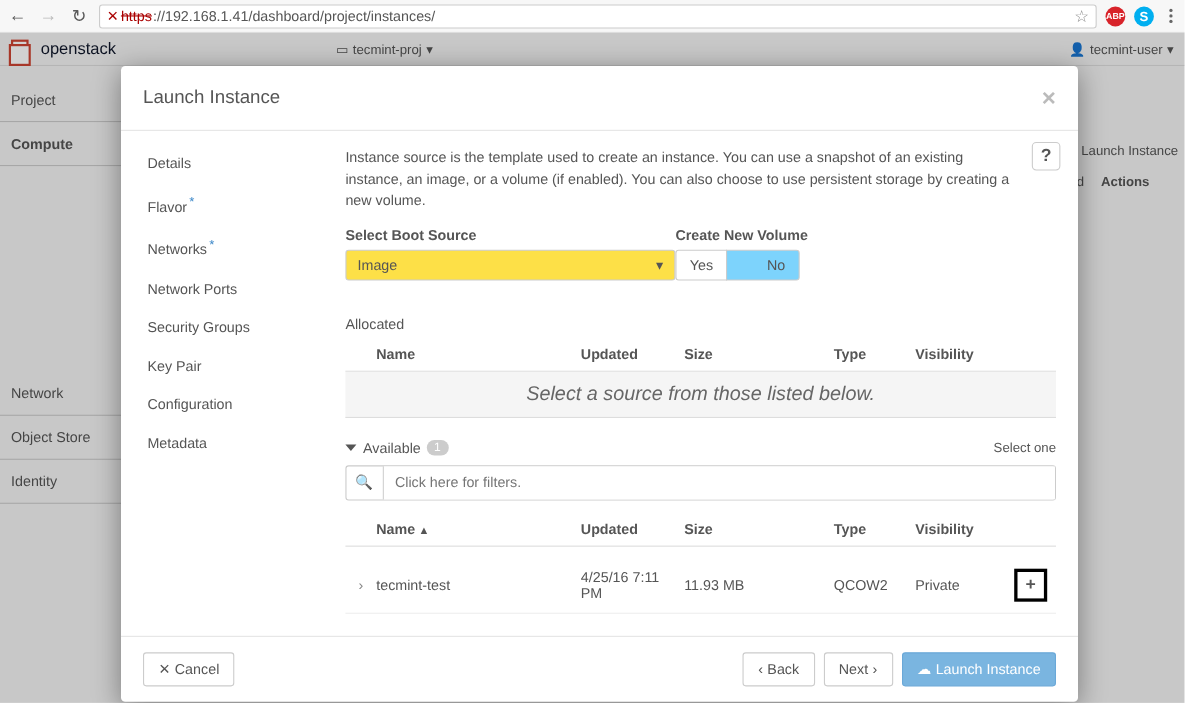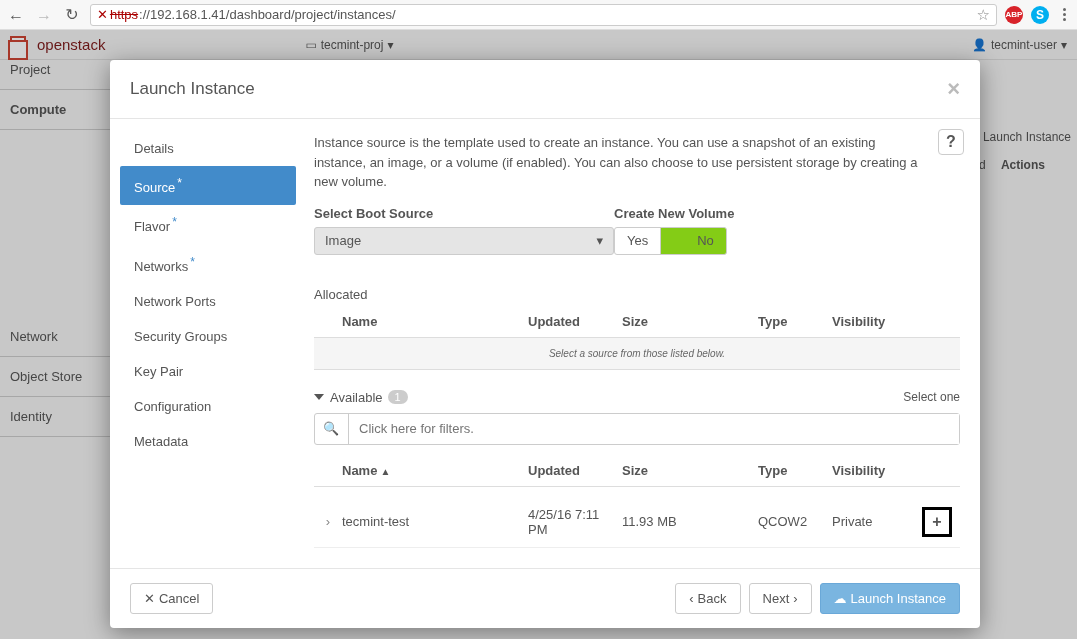--- a/index.html
+++ b/index.html
@@ -14,26 +14,26 @@
   .url-warn { color: #a00; margin-right: 2px; }
   .url-star { color: #888; margin-left: auto; font-size: 15px; }
   .abp-icon { width: 18px; height: 18px; border-radius: 50%; background: #d8232a; color: #fff; font-size: 8px; font-weight: bold; display: flex; align-items: center; justify-content: center; }
   .skype-icon { width: 18px; height: 18px; border-radius: 50%; background: #00aff0; color: #fff; font-size: 12px; font-weight: bold; display: flex; align-items: center; justify-content: center; }
   .menu-dots { width: 14px; display: flex; flex-direction: column; gap: 2px; align-items: center; }
   .menu-dots div { width: 3px; height: 3px; background: #666; border-radius: 50%; }
 
   
   .page-bg { position: absolute; top: 30px; left: 0; right: 0; bottom: 0; background: #f5f5f5; }
   .page-header { height: 30px; background: #f5f5f5; display: flex; align-items: center; padding: 0 10px; border-bottom: 1px solid #ddd; }
-  .os-logo { display: flex; align-items: center; gap: 5px; font-size: 15px; color: #7f1d1d; }
+  .os-logo { display: flex; align-items: center; gap: 5px; font-size: 15px; color: #0f172a; }
   .os-logo-box { width: 16px; height: 16px; border: 2px solid #c43; background: #fff; display: inline-block; position: relative; }
   .os-logo-box::after { content: ''; position: absolute; left: -4px; top: 2px; width: 16px; height: 16px; border: 2px solid #c43; background: #fff; }
   .proj-sel { margin-left: 200px; font-size: 12px; color: #555; display: flex; align-items: center; gap: 4px; }
   .user-sel { margin-left: auto; font-size: 12px; color: #555; display: flex; align-items: center; gap: 4px; }
-  .left-nav { position: absolute; left: 0; top: 20px; width: 190px; }
+  .left-nav { position: absolute; left: 0; top: 41px; width: 190px; }
   .left-nav-item { padding: 12px 10px; font-size: 13px; color: #555; border-bottom: 1px solid #ccc; }
   .left-nav-item.bold { font-weight: bold; }
   .right-btns { position: absolute; right: 6px; top: 100px; font-size: 12px; color: #555; }
   .right-btns span { margin-left: 12px; }
   .dim-overlay { position: absolute; inset: 0; background: rgba(0,0,0,0.18); }
 
   
   .modal { position: absolute; left: 110px; top: 60px; width: 870px; background: #fff; border-radius: 4px; box-shadow: 0 5px 25px rgba(0,0,0,0.4); }
   .modal-header { padding: 16px 20px; border-bottom: 1px solid #e5e5e5; display: flex; align-items: center; }
   .modal-title { font-size: 17px; font-weight: normal; color: #555; }
@@ -43,35 +43,35 @@
   .wizard-item { padding: 10px 14px; font-size: 13px; color: #555; cursor: pointer; border-radius: 2px; }
   .wizard-item.active { background: #428bca; color: #fff; }
   .req-star { color: #777; font-size: 12px; vertical-align: super; margin-left: 2px; }
   .wizard-item.active .req-star { color: #fff; }
   .req-star.blue { color: #428bca; }
   .wizard-content { flex: 1; padding: 14px 20px 20px 8px; color: #555; position: relative; }
   .help-icon { position: absolute; right: 16px; top: 10px; width: 26px; height: 26px; border: 1px solid #ccc; border-radius: 4px; background: #fff; display: flex; align-items: center; justify-content: center; font-weight: bold; font-size: 16px; }
   .desc { font-size: 13px; line-height: 1.5; color: #555; padding-right: 40px; }
   .form-row { display: flex; margin-top: 14px; }
   .form-group label { display: block; font-weight: bold; font-size: 13px; margin-bottom: 6px; color: #555; }
-  .select-ctrl { width: 300px; height: 28px; border: 1px solid #ccc; border-radius: 3px; background: #e5e5e5; display: flex; align-items: center; padding: 0 10px; font-size: 13px; color: #555; justify-content: space-between; }
+  .select-ctrl { width: 300px; height: 28px; border: 1px solid #ccc; border-radius: 3px; background: #fde047; display: flex; align-items: center; padding: 0 10px; font-size: 13px; color: #555; justify-content: space-between; }
   .btn-group { display: flex; }
   .btn-toggle { height: 28px; border: 1px solid #ccc; background: #fff; padding: 0 12px; font-size: 13px; color: #555; display: flex; align-items: center; cursor: pointer; }
   .btn-toggle:first-child { border-radius: 3px 0 0 3px; }
   .btn-toggle:last-child { border-radius: 0 3px 3px 0; margin-left: -1px; }
-  .btn-toggle.active { background: #84cc16; padding-left: 36px; }
+  .btn-toggle.active { background: #7dd3fc; padding-left: 36px; }
 
   .section-label { font-size: 13px; color: #555; margin-top: 32px; }
   .table-head { display: flex; padding: 8px 0 8px 28px; font-weight: bold; font-size: 13px; color: #555; border-bottom: 1px solid #ddd; margin-top: 4px; }
   .col-name { width: 186px; }
   .col-updated { width: 94px; }
   .col-size { width: 88px; }
   .col-type { width: 74px; margin-left: 48px; }
   .col-vis { width: 90px; }
-  .empty-row { text-align: center; padding: 10px 0; font-style: italic; font-size: 10px; color: #666; background: #f5f5f5; border-bottom: 1px solid #ddd; }
+  .empty-row { text-align: center; padding: 10px 0; font-style: italic; font-size: 18px; color: #666; background: #f5f5f5; border-bottom: 1px solid #ddd; }
 
   .avail-header { display: flex; align-items: center; margin-top: 20px; }
   .caret-down { display: inline-block; width: 0; height: 0; border-left: 5px solid transparent; border-right: 5px solid transparent; border-top: 6px solid #555; margin-right: 6px; }
   .badge { background: #ccc; color: #fff; border-radius: 9px; padding: 1px 7px; font-size: 11px; margin-left: 5px; }
   .select-one { margin-left: auto; font-size: 12px; color: #555; }
   .filter-bar { display: flex; margin-top: 8px; border: 1px solid #ccc; border-radius: 3px; height: 32px; }
   .filter-icon { width: 34px; border-right: 1px solid #ccc; display: flex; align-items: center; justify-content: center; color: #888; font-size: 13px; }
   .filter-input { flex: 1; border: none; outline: none; padding: 0 10px; font-size: 13px; color: #999; }
 
   .data-row { display: flex; align-items: center; padding: 10px 0 10px 0; border-bottom: 1px solid #eee; font-size: 13px; color: #555; margin-top: 10px; }
@@ -140,21 +140,20 @@
 </div>
 
 <div class="modal">
   <div class="modal-header">
     <div class="modal-title">Launch Instance</div>
     <div class="modal-close">×</div>
   </div>
   <div class="modal-body">
     <div class="wizard-nav">
       <div class="wizard-item"><span>Details</span></div>
-      <div class="wizard-item active"><span>Source</span><span class="req-star">*</span></div>
       <div class="wizard-item"><span>Flavor</span><span class="req-star blue">*</span></div>
       <div class="wizard-item"><span>Networks</span><span class="req-star blue">*</span></div>
       <div class="wizard-item"><span>Network Ports</span></div>
       <div class="wizard-item"><span>Security Groups</span></div>
       <div class="wizard-item"><span>Key Pair</span></div>
       <div class="wizard-item"><span>Configuration</span></div>
       <div class="wizard-item"><span>Metadata</span></div>
     </div>
 
     <div class="wizard-content">

